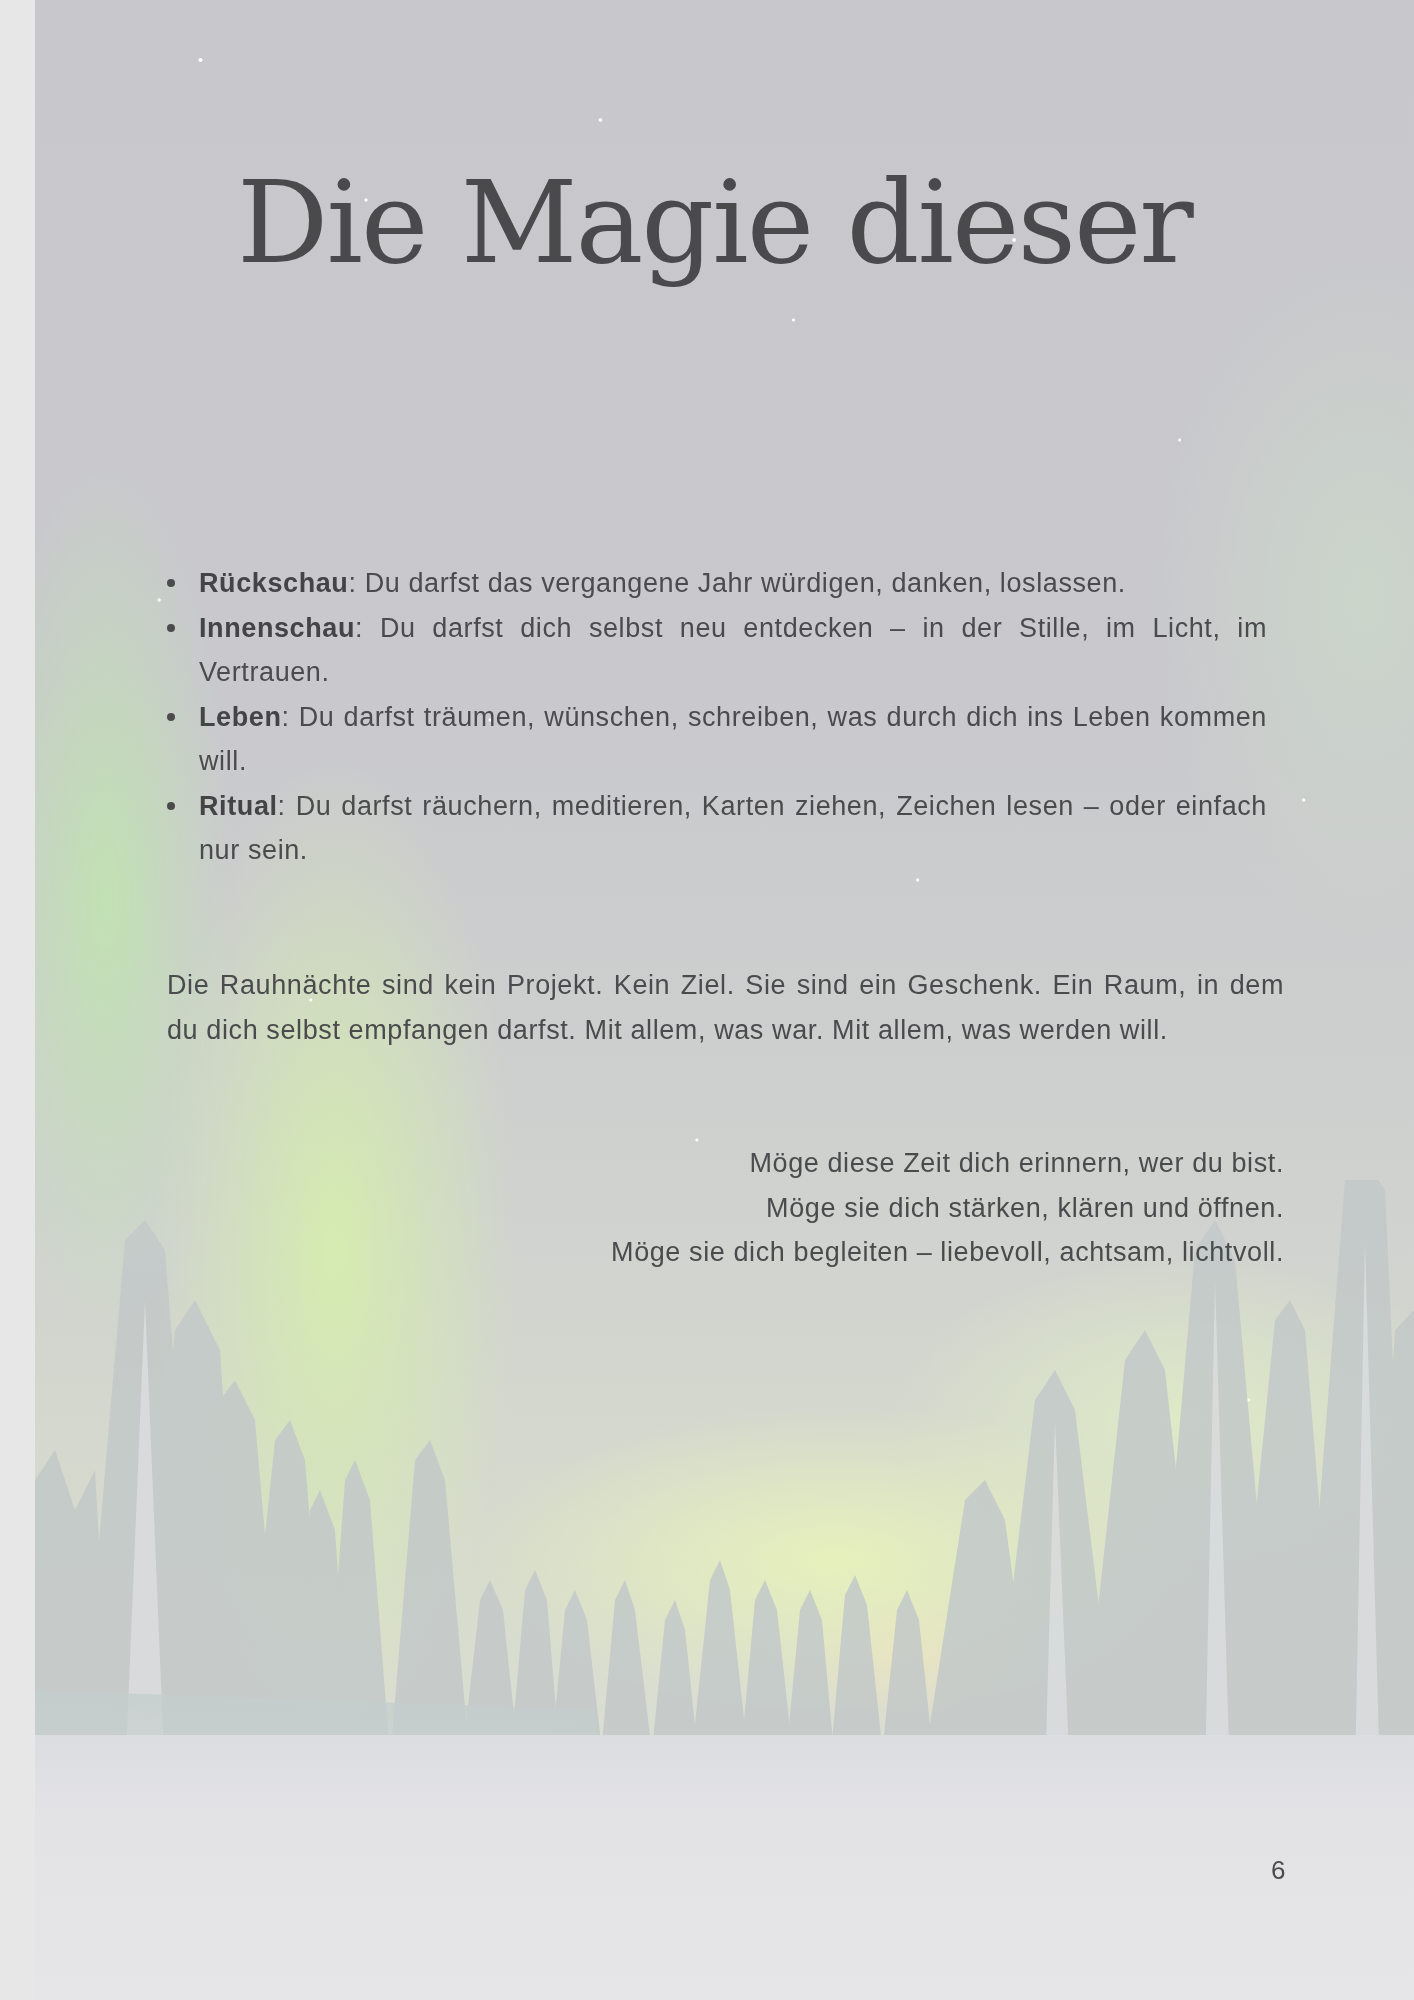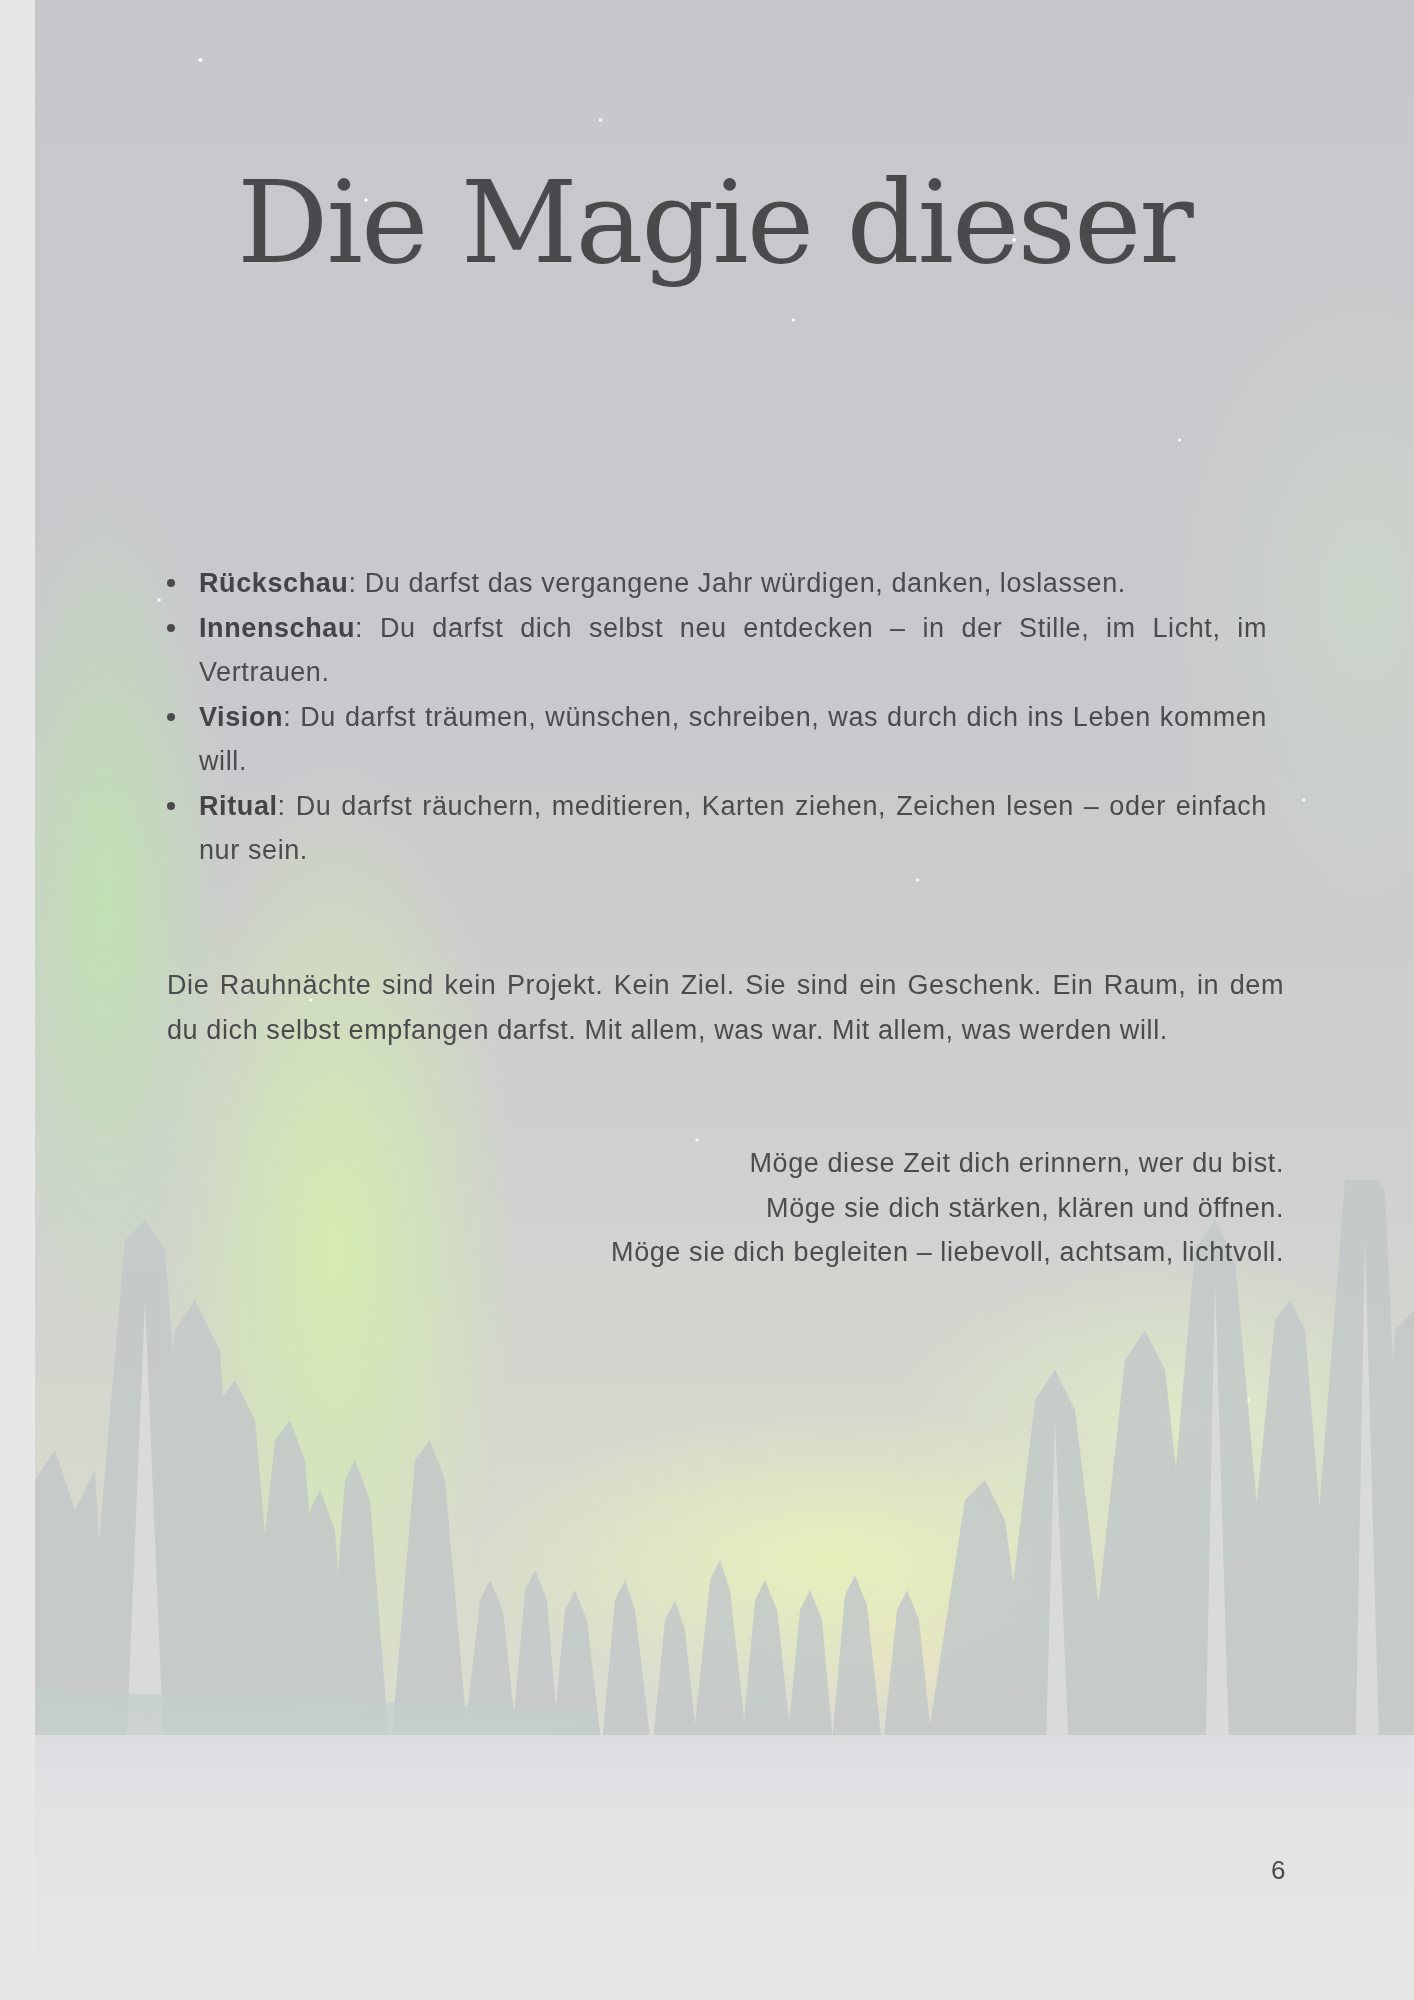--- a/index.html
+++ b/index.html
@@ -199,21 +199,21 @@
     </h1>
 
     <ul class="bullets">
       <li>
         <span class="dot"></span><b>Rückschau</b><span>: Du darfst das vergangene Jahr würdigen, danken, loslassen.</span>
       </li>
       <li>
         <span class="dot"></span><b>Innenschau</b><span>: Du darfst dich selbst neu entdecken – in der Stille, im Licht, im Vertrauen.</span>
       </li>
       <li>
-        <span class="dot"></span><b>Vision</b><span>: Du darfst träumen, wünschen, schreiben, was durch dich ins Leben kommen will.</span>
+        <span class="dot"></span><b>Leben</b><span>: Du darfst träumen, wünschen, schreiben, was durch dich ins Leben kommen will.</span>
       </li>
       <li>
         <span class="dot"></span><b>Ritual</b><span>: Du darfst räuchern, meditieren, Karten ziehen, Zeichen lesen – oder einfach nur sein.</span>
       </li>
     </ul>
 
     <p class="para para-1">Die Rauhnächte sind kein Projekt. Kein Ziel. Sie sind ein Geschenk. Ein Raum, in dem du dich selbst empfangen darfst. Mit allem, was war. Mit allem, was werden will.</p>
 
     <p class="para para-2">
       <span>Möge diese Zeit dich erinnern, wer du bist.</span>

